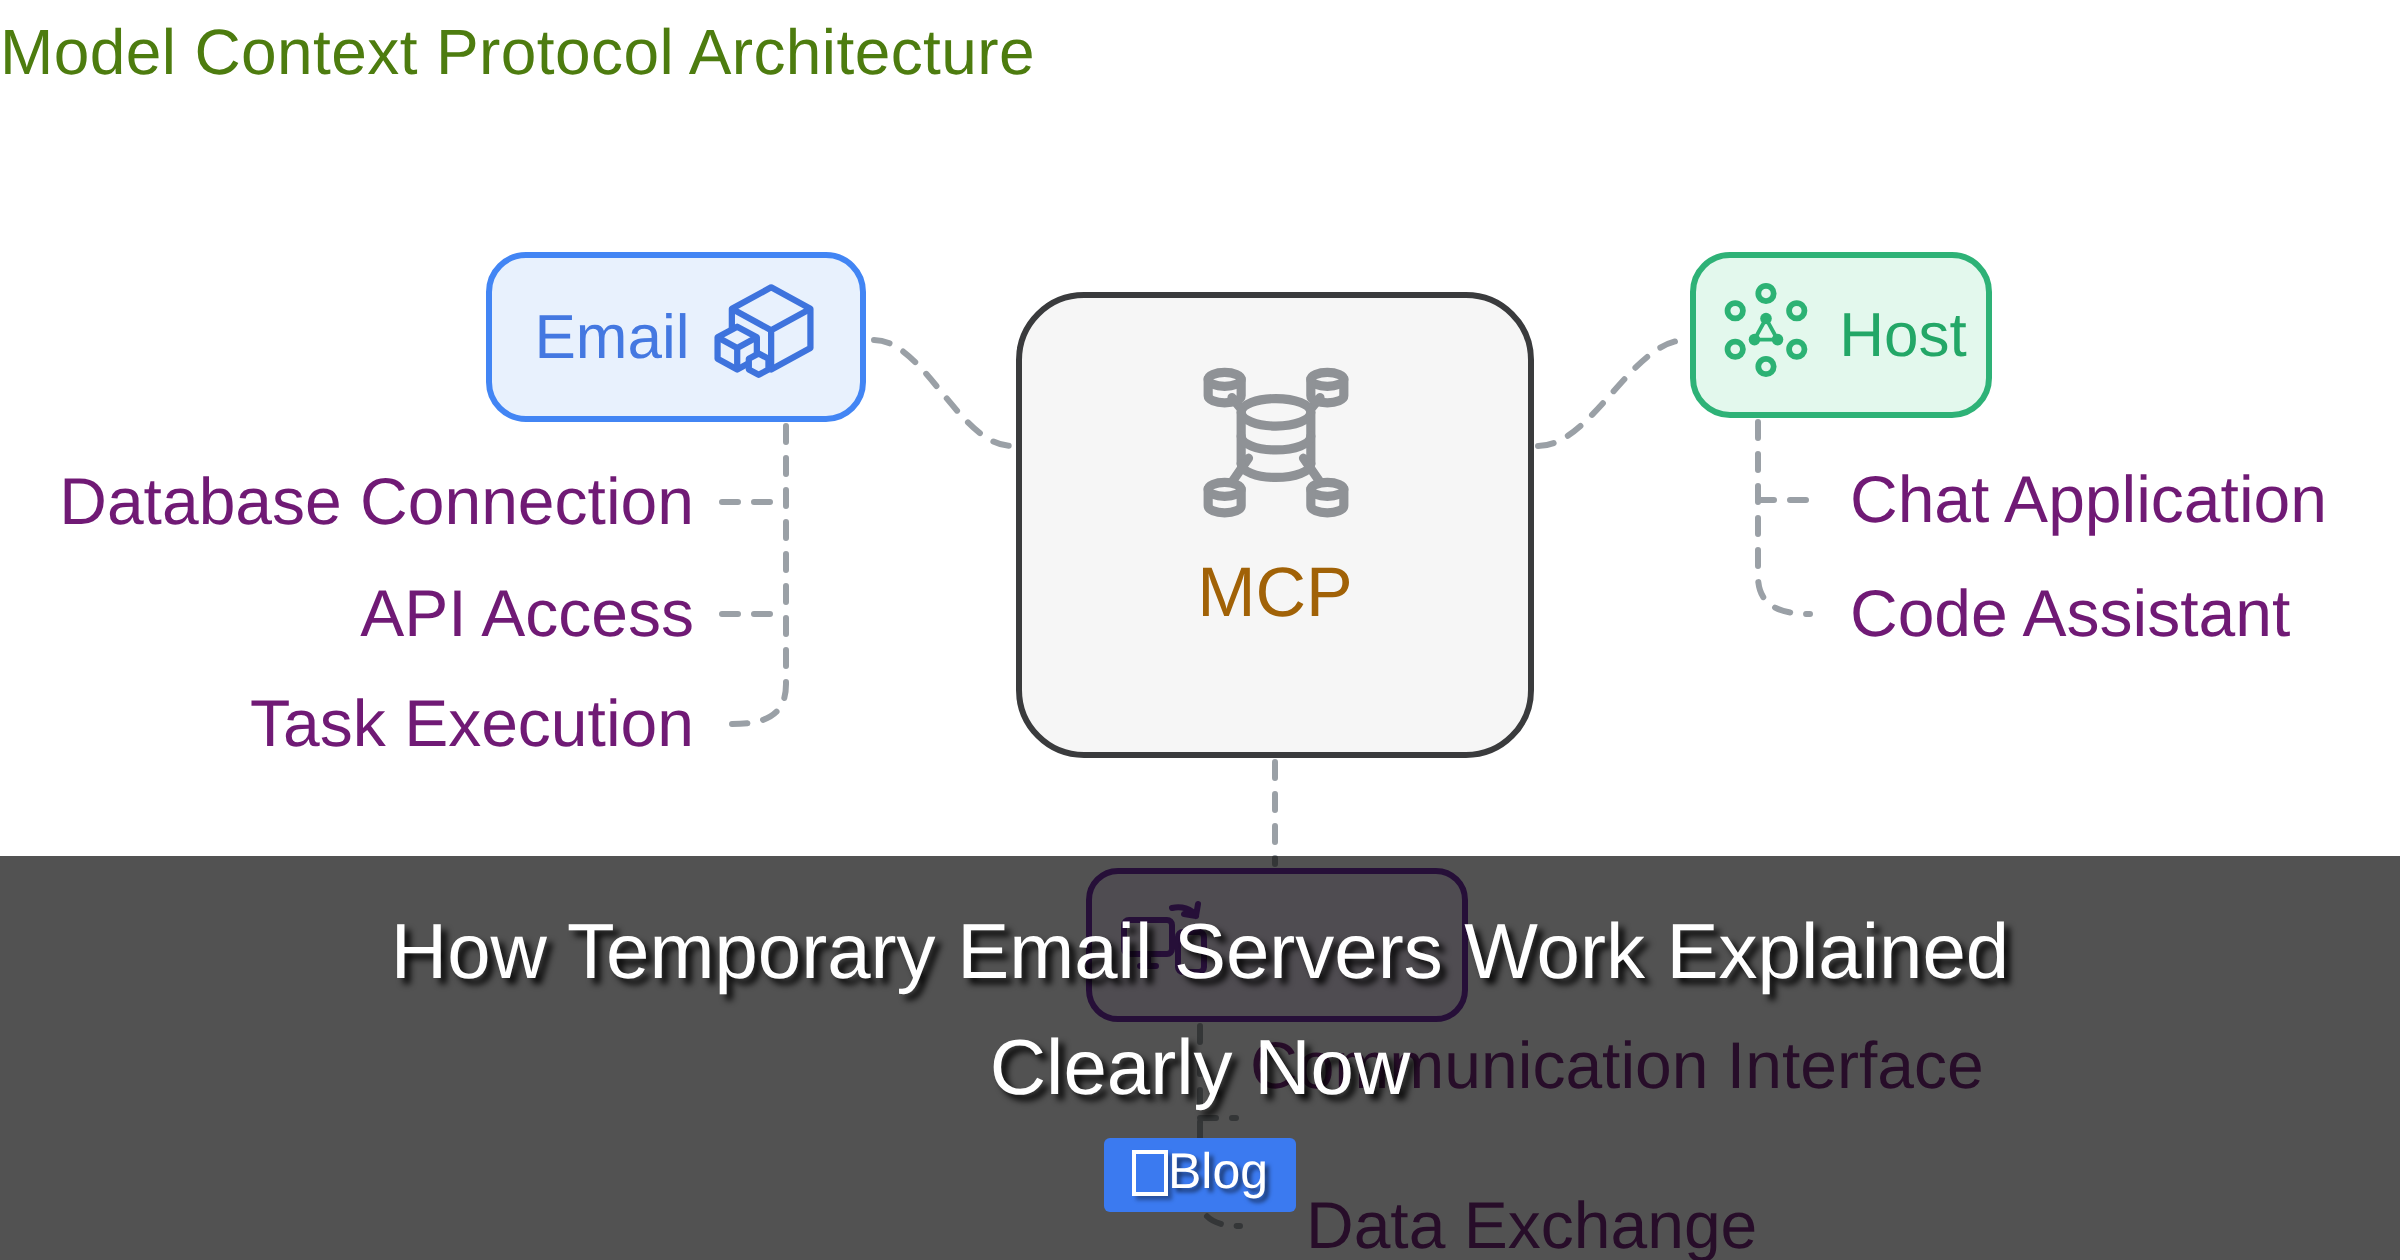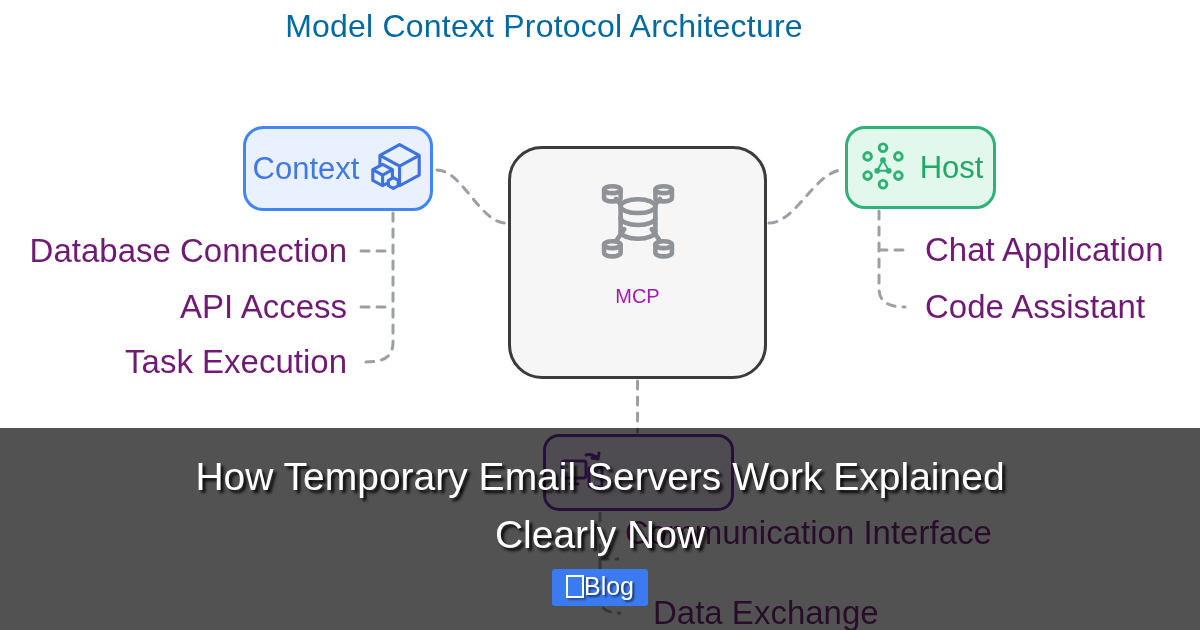--- a/index.html
+++ b/index.html
@@ -4,22 +4,22 @@
 <style>
   html,body{margin:0;padding:0;}
   body{
     width:1200px;height:630px;overflow:hidden;position:relative;
     background:#ffffff;font-family:"Liberation Sans",sans-serif;
   }
   .abs{position:absolute;}
 
   
   .page-title{
-    top:8px;left:0;width:1088px;text-align:center;
-    font-size:32px;color:#0369a1;letter-spacing:.2px;
+    top:8px;left:0;width:1088px;text-align:left;
+    font-size:32px;color:#4d7c0f;letter-spacing:.2px;
   }
 
   
   svg.connectors{top:0;left:0;width:1200px;height:630px;pointer-events:none;}
   svg.connectors path{
     fill:none;stroke:#9aa0a6;stroke-width:3;
     stroke-dasharray:8 8;stroke-linecap:round;
   }
 
   
@@ -28,21 +28,21 @@
     left:243px;top:126px;width:190px;height:85px;border-radius:20px;
     border:3px solid #4285f4;background:#e8f1fd;gap:10px;
   }
   .server-box .node-label{font-size:31px;color:#4478e1;}
   .mcp-box{
     left:508px;top:146px;width:259px;height:233px;border-radius:34px;
     border:3px solid #3a3b3d;background:#f6f6f6;
     flex-direction:column;justify-content:flex-start;
   }
   .mcp-box .mcp-icon-wrap{margin-top:26px;}
-  .mcp-box .node-label{font-size:20px;line-height:38px;color:#a21caf;text-align:center;margin-top:10px;}
+  .mcp-box .node-label{font-size:35px;line-height:38px;color:#a16207;text-align:center;margin-top:10px;}
   .host-box{
     left:845px;top:126px;width:151px;height:83px;border-radius:20px;
     border:3px solid #2eb277;background:#e3f8ed;gap:12px;
   }
   .host-box .node-label{font-size:31px;color:#23a767;}
   .comm-box{
     left:543px;top:434px;width:191px;height:77px;border-radius:16px;
     border:3px solid #6b21a8;background:#f3eafc;justify-content:flex-start;
     padding-left:12px;
   }
@@ -90,21 +90,21 @@
   <path d="M393 213 L393 342 C393 356 385 362 366 362"></path>
   <path d="M361 251 L393 251"></path>
   <path d="M361 307 L393 307"></path>
   <path d="M879 211 L879 288 C879 301 887 307 905 307"></path>
   <path d="M879 250 L908 250"></path>
   <path d="M600 513 L600 598 C600 608 606 613 620 613"></path>
   <path d="M600 559 L618 559"></path>
 </svg>
 
 <div class="abs node server-box">
-  <span class="node-label">Context</span>
+  <span class="node-label">Email</span>
   <span>
     <svg width="54" height="50" viewBox="0 0 60 56" fill="none" stroke="#3e73dd" stroke-width="3.5" stroke-linejoin="round">
       <path d="M34 3 L56 15 V37 L34 49 L12 37 V15 Z"></path>
       <path d="M12 15 L34 27 L56 15 M34 27 V49"></path>
       <path d="M4 31 L15 25 L26 31 V43 L15 49 L4 43 Z" fill="#e8f1fd"></path>
       <path d="M4 31 L15 37 L26 31 M15 37 V49"></path>
       <path d="M27 40 L32.5 43 V49 L27 52 L21.5 49 V43 Z" fill="#e8f1fd"></path>
     </svg>
   </span>
 </div>

